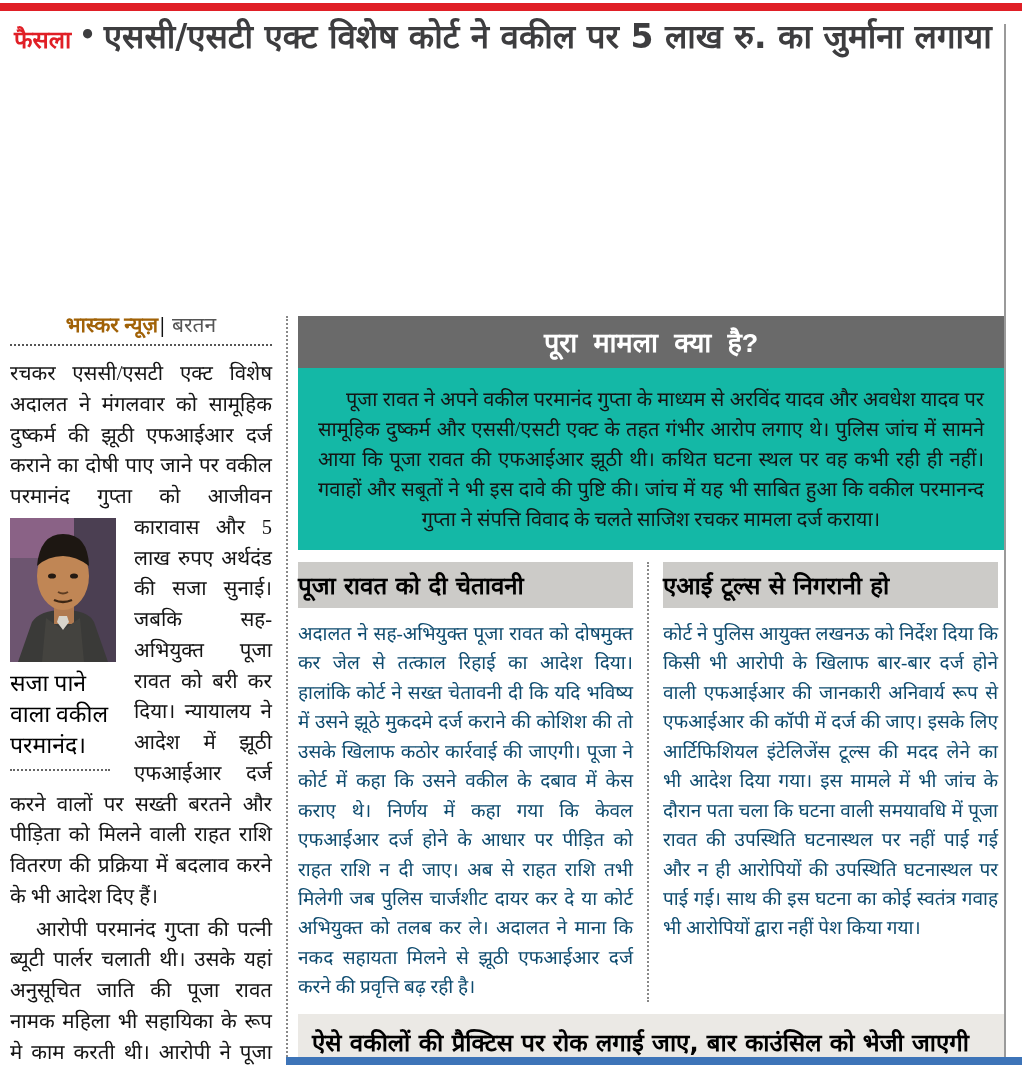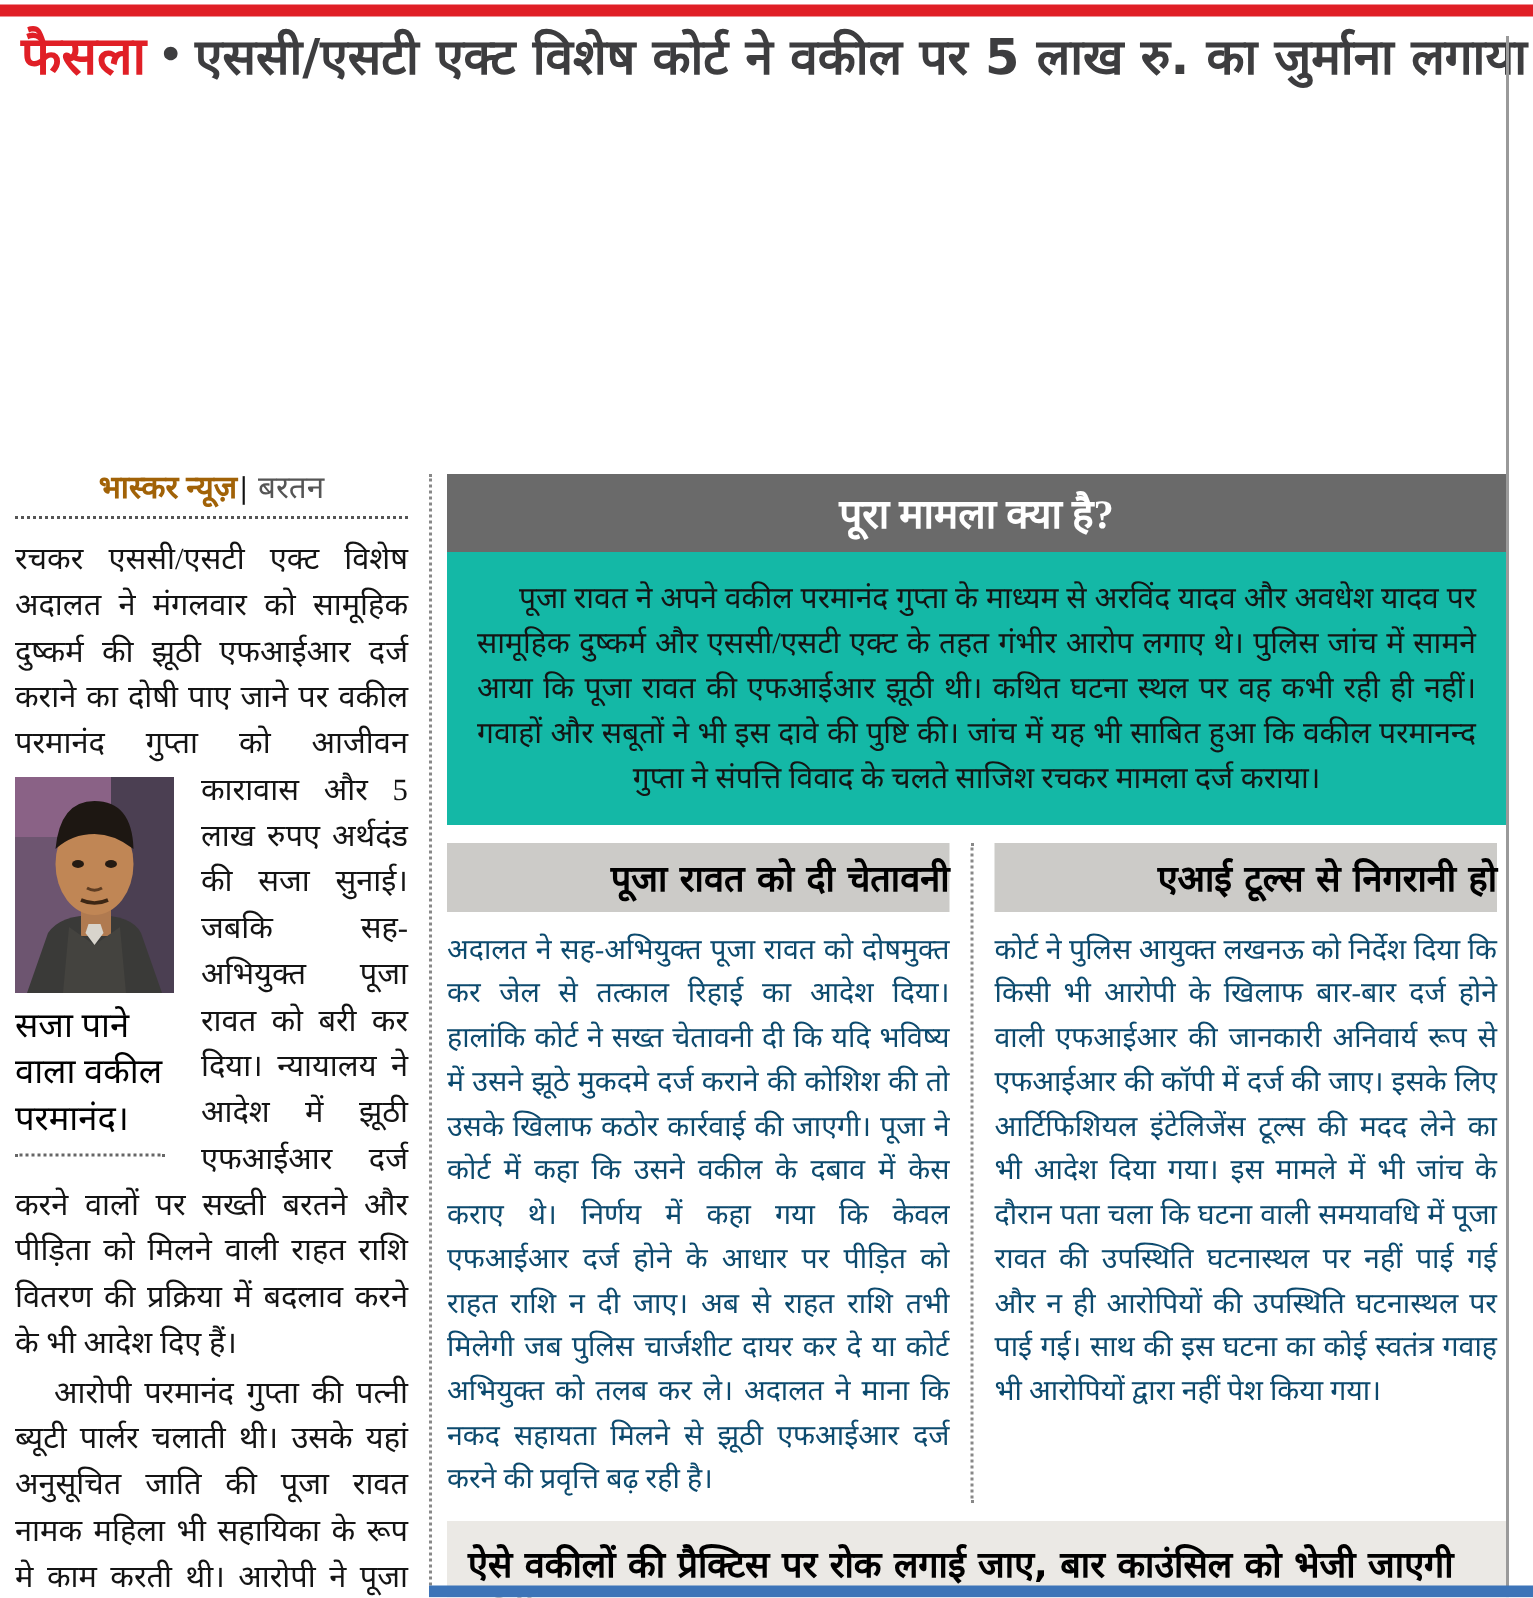--- a/index.html
+++ b/index.html
@@ -7,21 +7,21 @@
         font-family:"Liberation Serif","DejaVu Serif",serif;color:#111;}
 
   
   .topbar{position:absolute;left:0;top:3px;width:1022px;height:8px;background:#e01f26;}
 
   
   .kicker{position:absolute;left:14px;top:16px;width:980px;
           font-family:"DejaVu Sans","Liberation Sans",sans-serif;
           font-weight:bold;font-size:33px;line-height:1.3;color:#3d3d3f;
           white-space:nowrap;}
-  .kicker .label{color:#e01f26;font-size:35px;margin-right:8px;}
+  .kicker .label{color:#e01f26;font-size:24px;margin-right:8px;}
   .kicker .dot{font-size:26px;vertical-align:4px;margin-right:8px;color:#3d3d3f;}
 
   
   .headline{position:absolute;left:12px;top:74px;width:990px;
             font-family:"DejaVu Sans","Liberation Sans",sans-serif;
             font-weight:800;font-size:80px;line-height:1.32;color:#000;
             letter-spacing:-1px;}
 
   
   .right-rule{position:absolute;left:1004px;top:24px;width:2px;height:1041px;background:#9a9a9a;}
@@ -45,31 +45,31 @@
   .figure .cap-rule{display:block;border-bottom:2px dotted #666;width:100px;margin-top:8px;}
 
   
   .vdot-main{position:absolute;left:286px;top:316px;height:741px;border-left:2px dotted #888;}
   .vdot-mid{border-left:2px dotted #888;}
 
   
   .rightcol{position:absolute;left:298px;top:316px;width:706px;}
 
   .box-case-header{background:#6a6a6a;color:#fff;text-align:center;
-        font-family:Liberation Serif, serif;
+        font-family:Liberation Mono, monospace;
         font-weight:bold;font-size:27px;padding:7px 0 8px 0;}
   .box-case-body{background:#14b8a6;font-size:20px;line-height:1.5;
         padding:16px 20px 16px 20px;text-align:justify;text-align-last:center;
         text-indent:28px;color:#141414;}
 
   .tworow{display:flex;margin-top:12px;}
   .subcol{width:335px;}
   .subcol.first{padding-right:14px;}
   .subcol.second{padding-left:14px;}
-  .sub-header{background:#cccbc8;color:#000;text-align:right;
+  .sub-header{background:#cccbc8;color:#000;text-align:left;
         font-family:"DejaVu Sans","Liberation Sans",sans-serif;
         font-weight:bold;font-size:24px;padding:6px 0 7px 0;}
   .sub-body{font-size:19px;line-height:1.55;margin-top:11px;text-align:justify;color:#0c4a6e;}
 
   .box-bar{background:#ebe9e5;margin-top:12px;padding:12px 16px 12px 14px;}
   .box-bar-title{font-family:"DejaVu Sans","Liberation Sans",sans-serif;
         font-weight:bold;font-size:24px;color:#000;margin:2px 0 8px 0;line-height:1.25;}
 
   .bluestrip{position:absolute;left:286px;top:1057px;width:736px;height:8px;background:#3d74b8;}
 </style>

